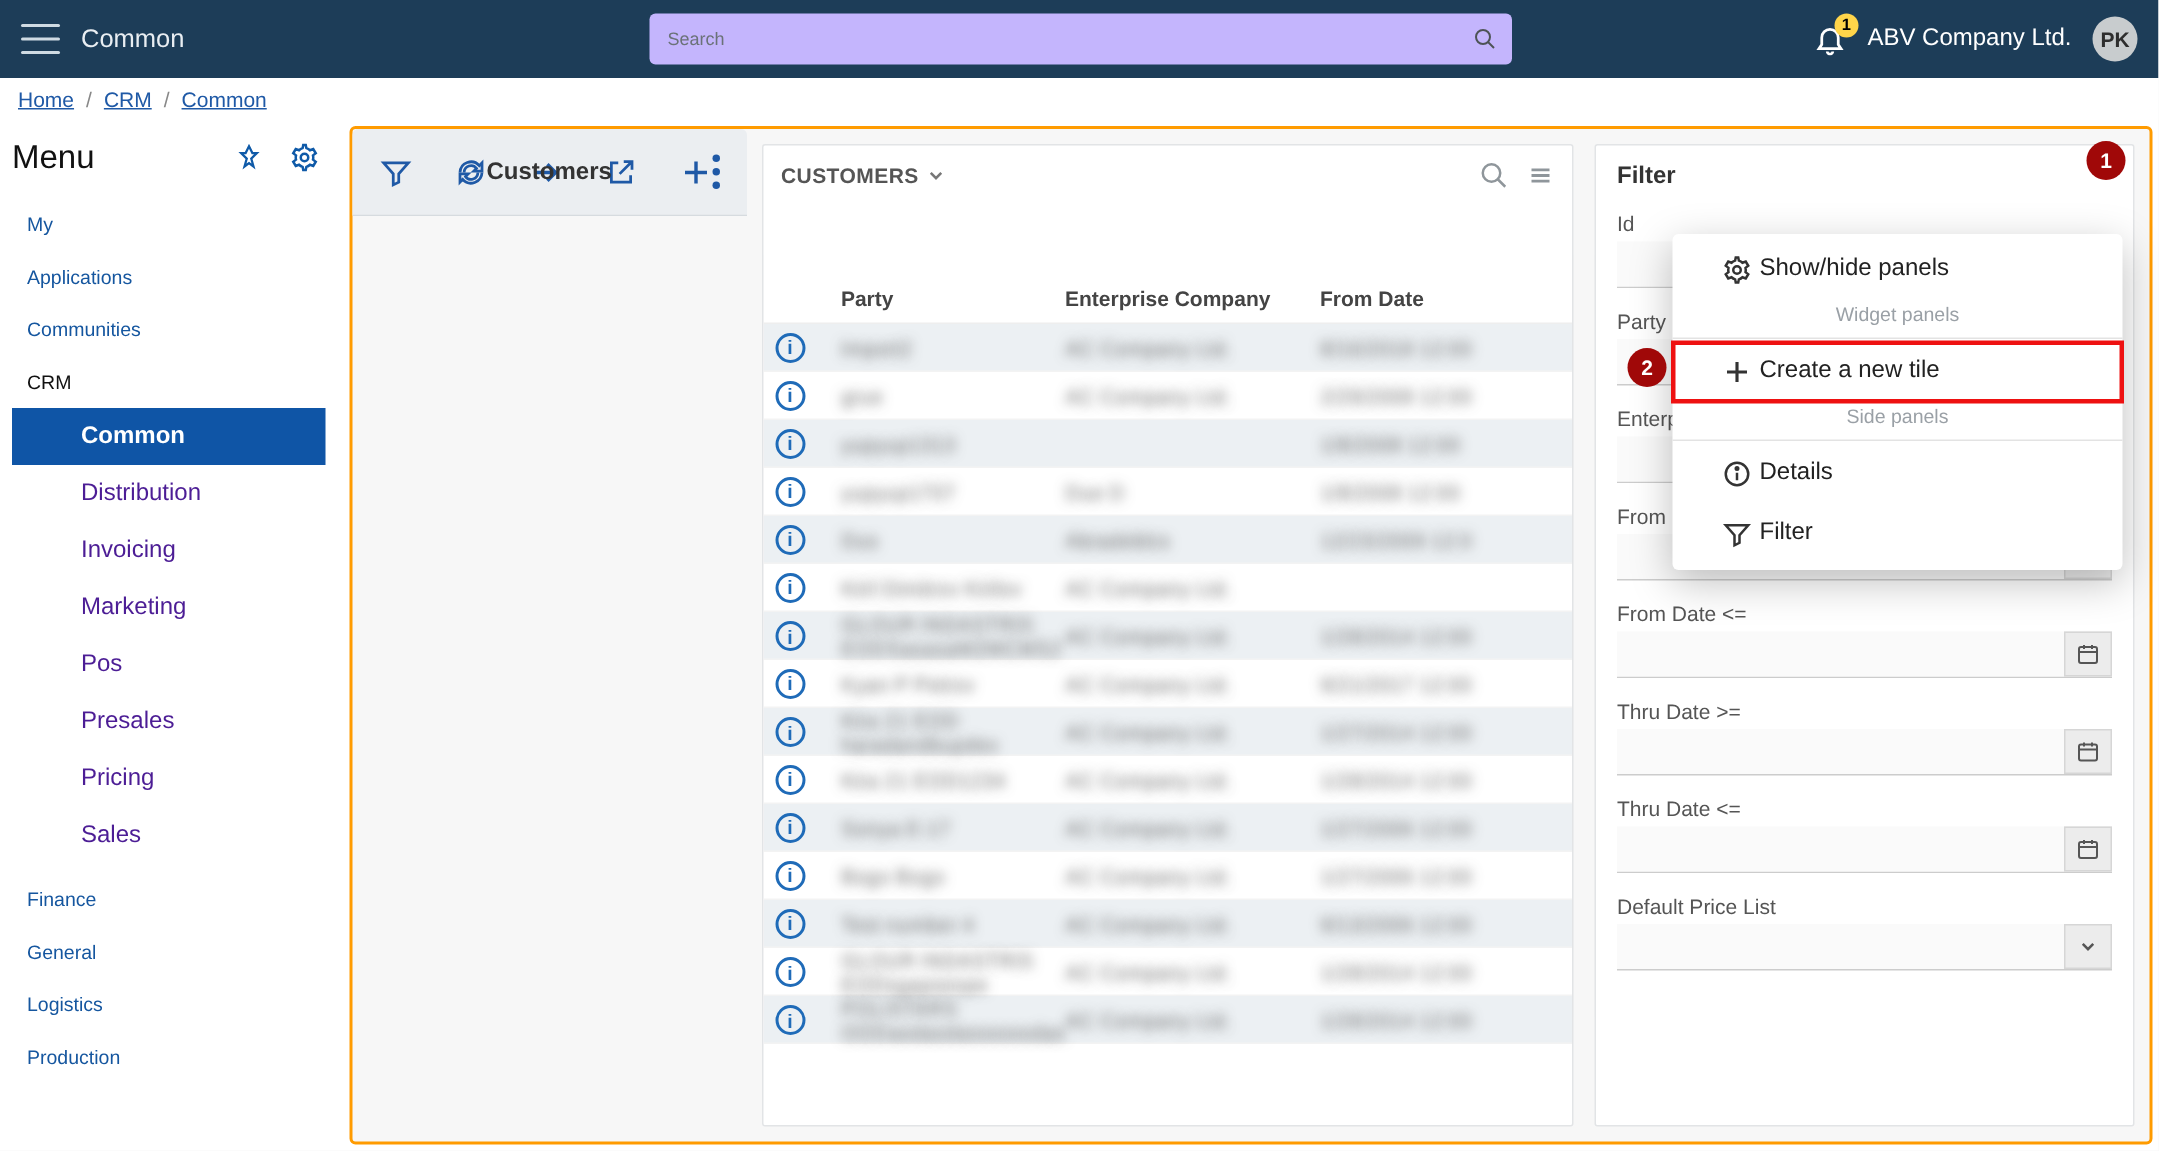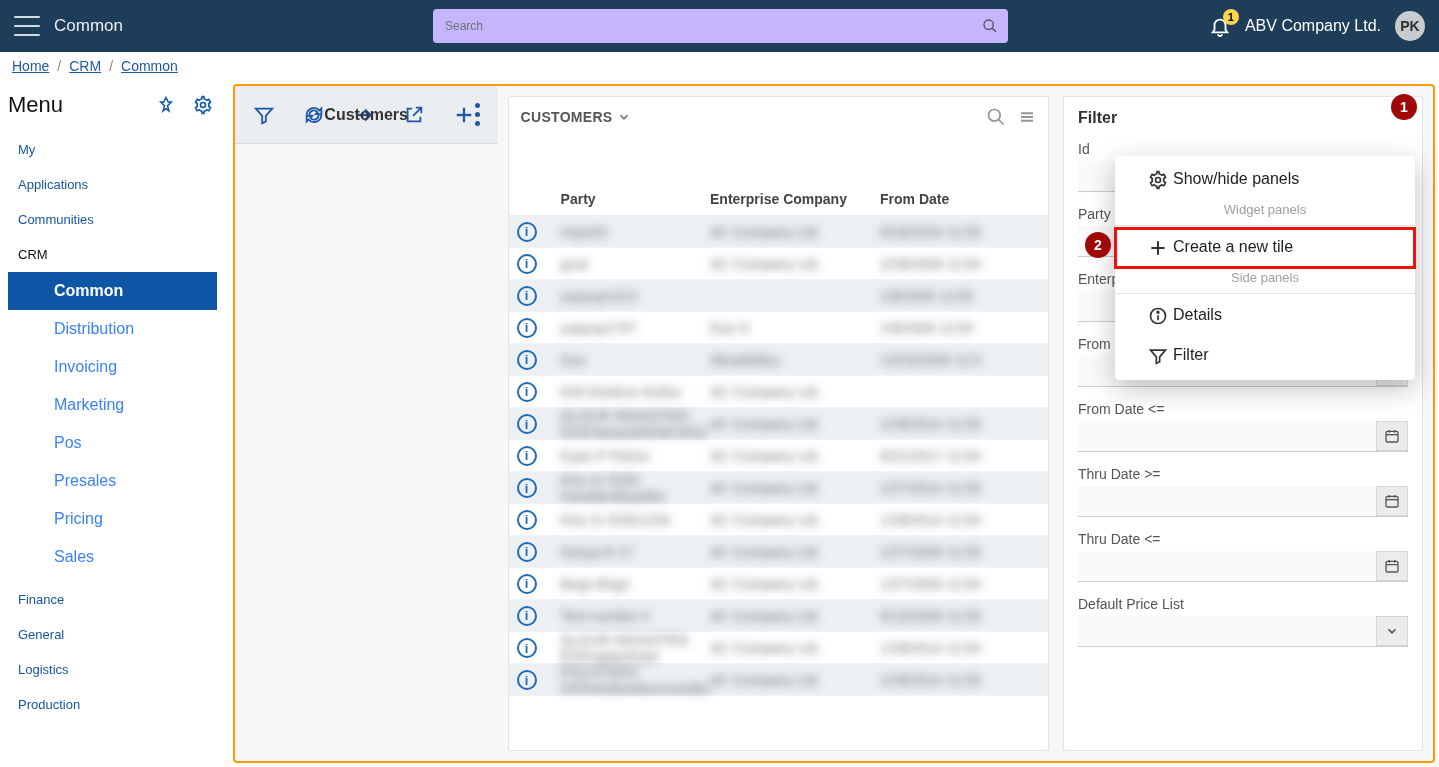--- a/index.html
+++ b/index.html
@@ -53,21 +53,21 @@
   .sidebar { width: 330px; padding: 8px 16px 8px 8px; overflow: auto; }
   .menu-header { display: flex; align-items: center; padding: 4px 4px 8px 0; }
   .menu-header h2 { font-size: 22px; font-weight: 400; color: #111; }
   .menu-header .pin, .menu-header .gear { color: #0f5aa8; margin-left: 18px; cursor: pointer; }
   .menu-header .spacer { flex: 1; }
   .menu-list { list-style: none; margin-top: 6px; }
   .menu-list li { padding: 10px 10px; font-size: 13px; cursor: pointer; }
   .menu-list li.top { color: #15569f; }
   .menu-list li.active-parent { color: #111; font-weight: 400; }
   .sub-list { list-style: none; }
-  .sub-list li { padding: 10px 12px 10px 46px; font-size: 16px; color: #3b82f6; cursor: pointer; }
+  .sub-list li { padding: 10px 12px 10px 46px; font-size: 16px; color: #4c1d95; cursor: pointer; }
   .sub-list li.active {
     background: #0f55a6; color: #fff; font-weight: 700;
     margin-left: 0;
   }
 
   
   .main-column { flex: 1; display: flex; position: relative; background: #f7f7f7; border: 2px solid #ff9b00; border-radius: 4px; margin: 4px 4px 4px 0;}
   
   
   .tool-header {

